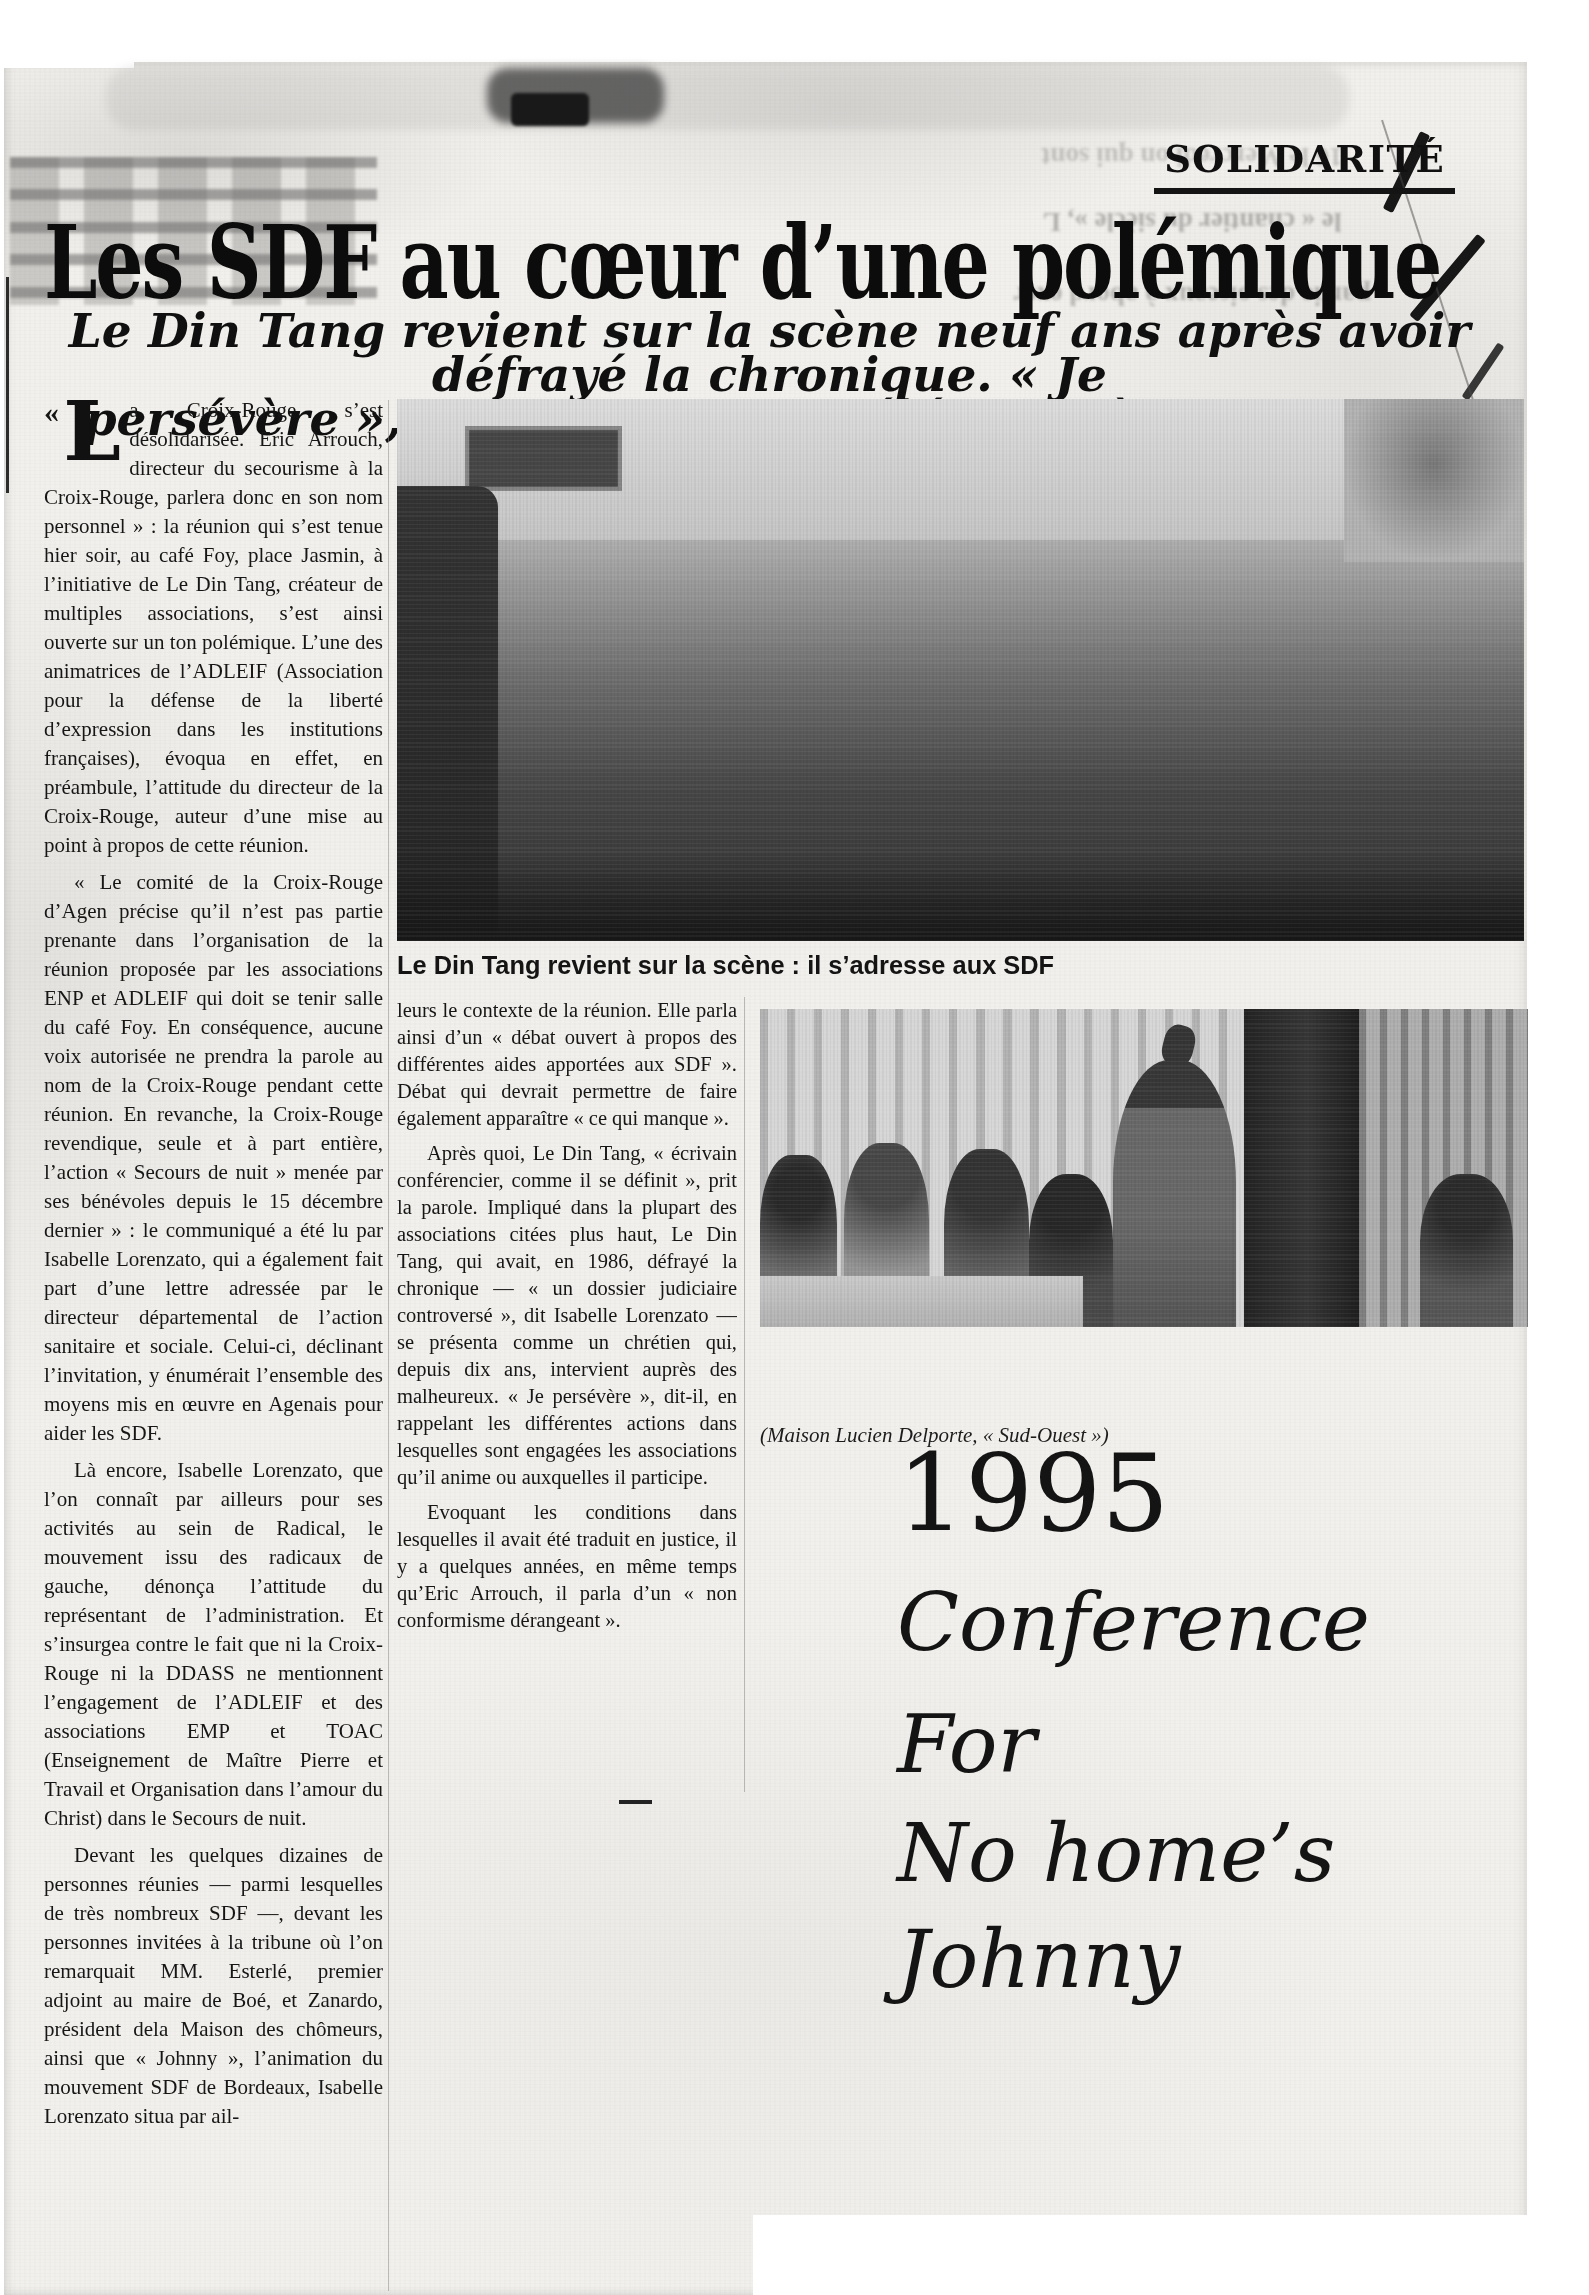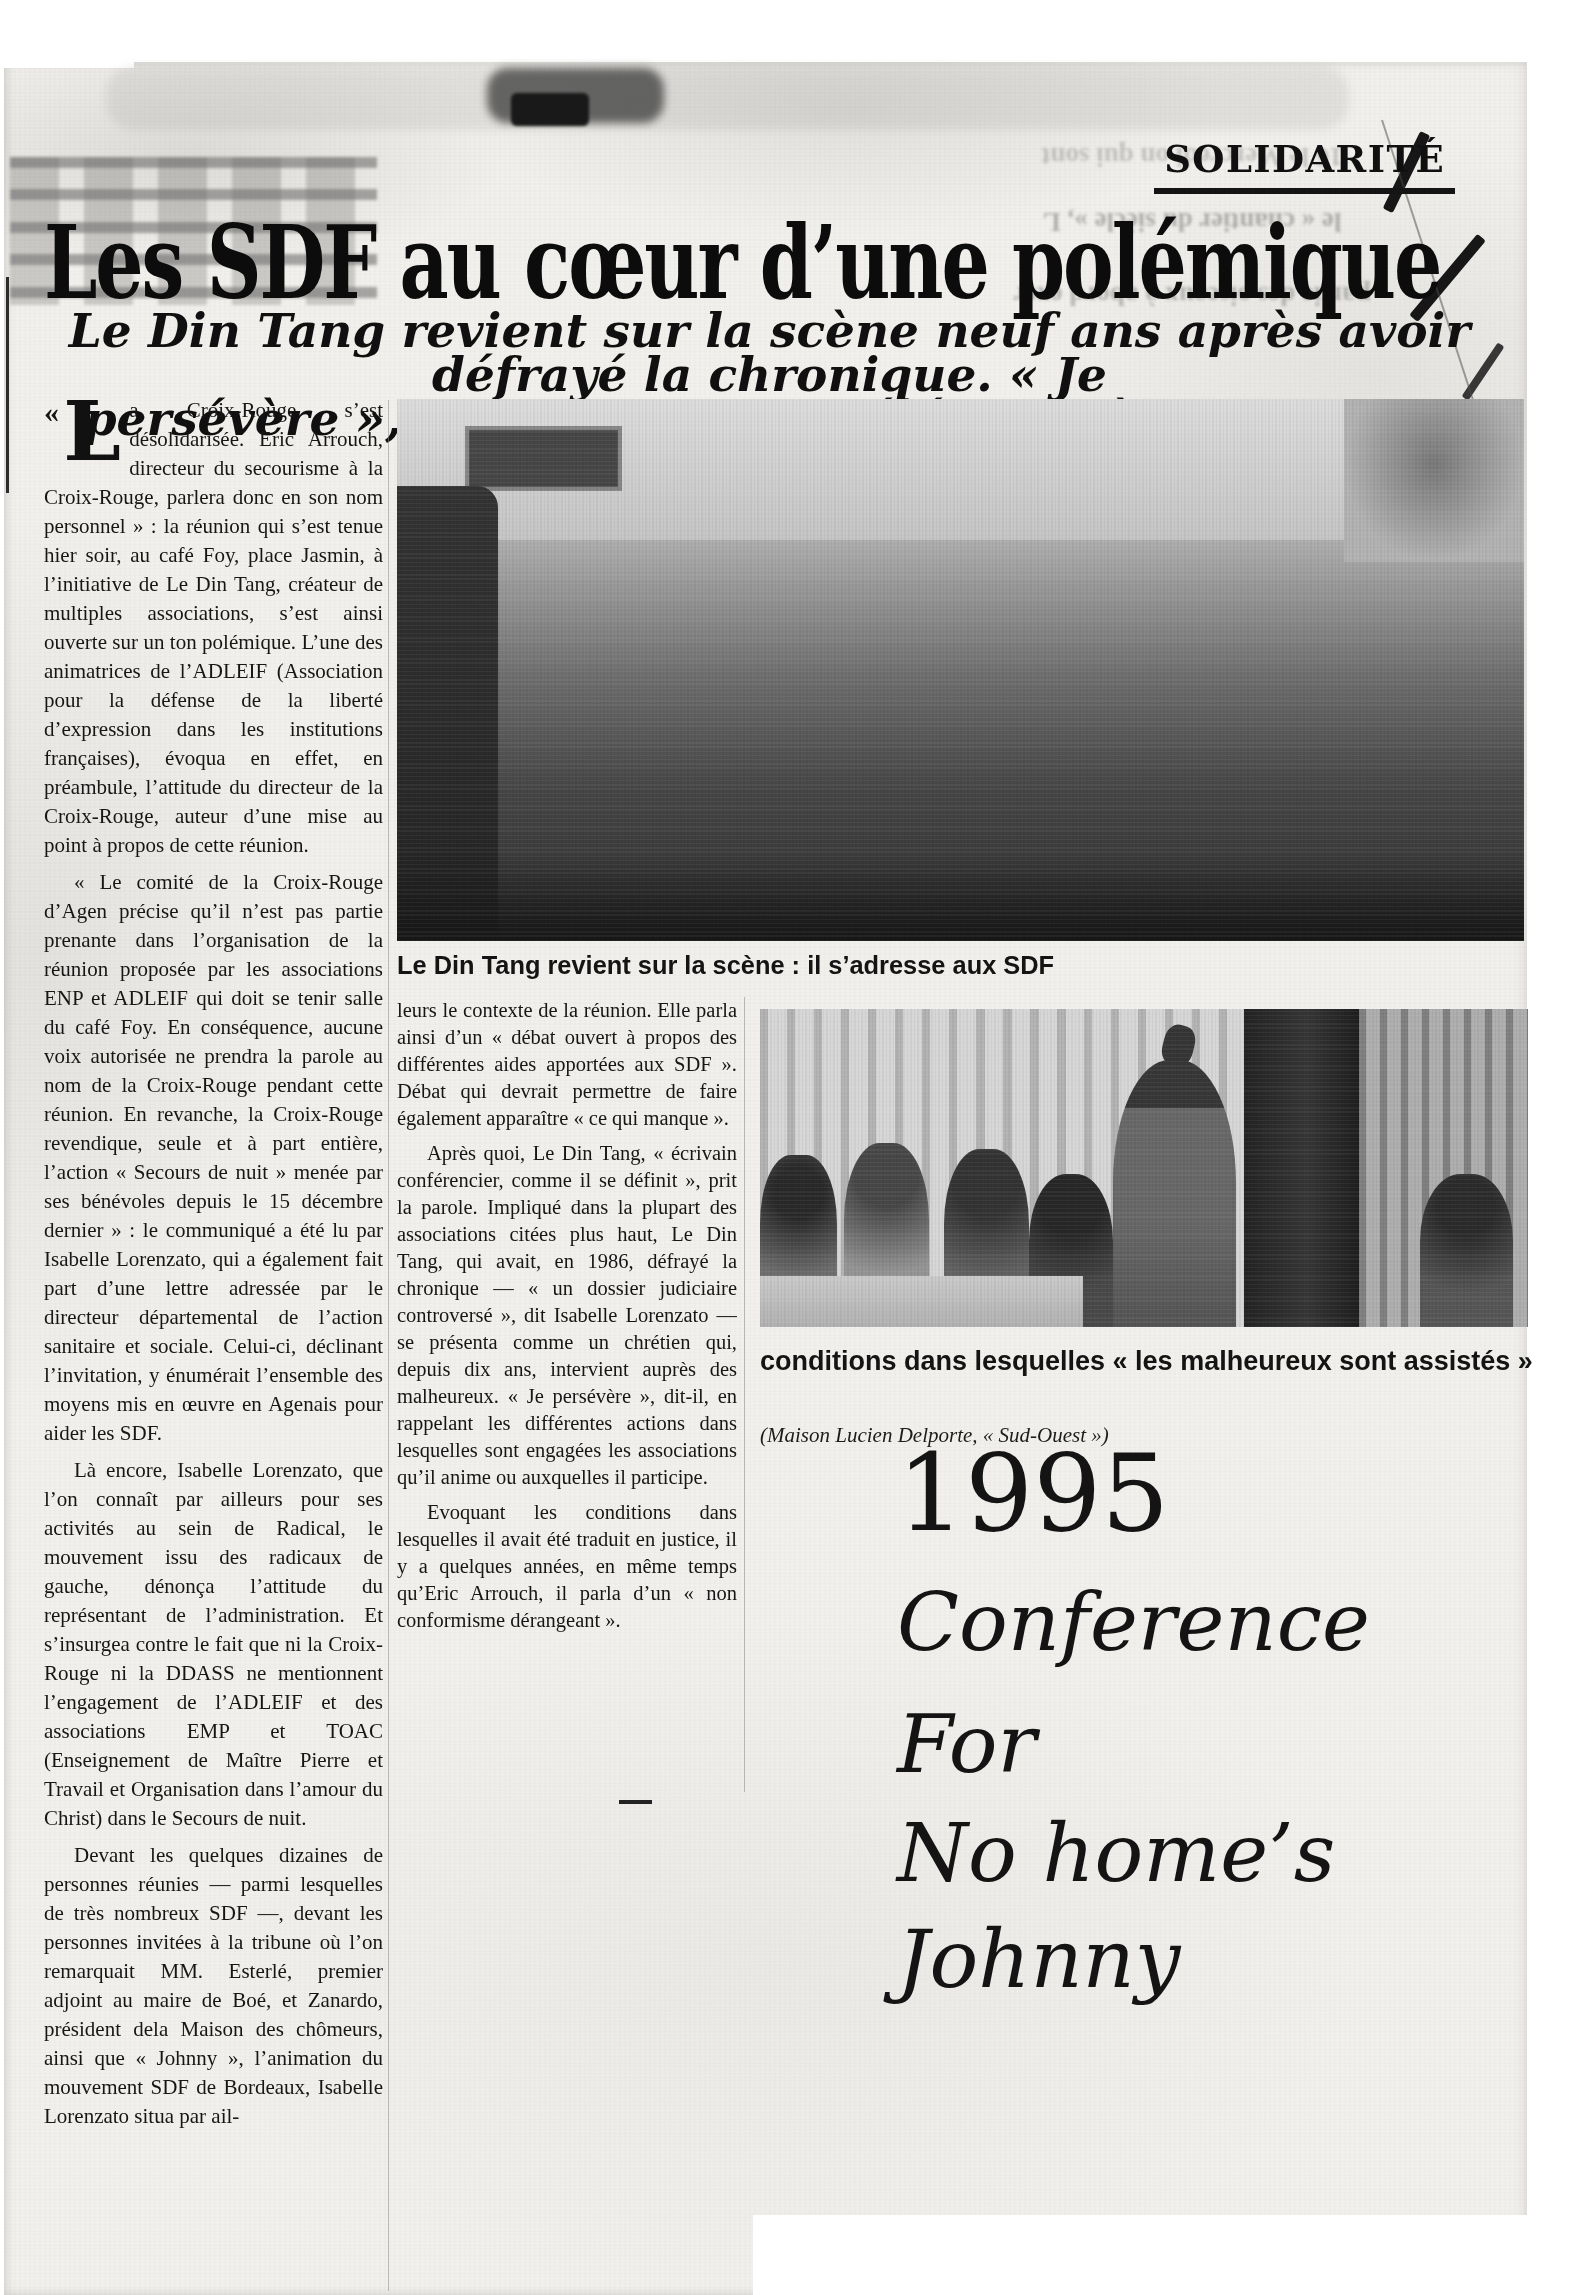--- a/index.html
+++ b/index.html
@@ -171,21 +171,20 @@
   <div class="pf" style="left:46%;top:16%;width:16%;height:84%;background:linear-gradient(180deg,#3b362f 0 18%,#6e675c 18% 60%,#5a5349 100%);border-radius:46% 46% 0 0;"></div>
   <div class="pf" style="left:0%;top:46%;width:10%;height:54%;background:radial-gradient(circle at 50% 22%,#2c2824 18%,#756e63 60%);border-radius:40% 40% 0 0;"></div>
   <div class="pf" style="left:11%;top:42%;width:11%;height:58%;background:radial-gradient(circle at 50% 18%,#4e463c 20%,#9b9488 62%);border-radius:42% 42% 0 0;"></div>
   <div class="pf" style="left:24%;top:44%;width:11%;height:56%;background:radial-gradient(circle at 50% 20%,#37322b 22%,#6c6459 64%);border-radius:42% 42% 0 0;"></div>
   <div class="pf" style="left:35%;top:52%;width:11%;height:48%;background:radial-gradient(circle at 50% 20%,#2b2722 24%,#50483e 66%);border-radius:44% 44% 0 0;"></div>
   <div class="pf" style="left:86%;top:52%;width:12%;height:48%;background:radial-gradient(circle at 50% 22%,#2f2a25 22%,#5c554b 66%);border-radius:44% 44% 0 0;"></div>
   <div class="pf" style="left:0;bottom:0;width:42%;height:16%;background:linear-gradient(180deg,#cfc9c0,#b6b0a6);"></div>
   <div class="grain"></div>
 </div>
 <div id="caption2" class="abs">
-  <div>conditions dans lesquelles « les malheureux sont assistés »</div>
 </div>
 <div id="credit" class="abs">(Maison Lucien Delporte, « Sud-Ouest »)</div>
 
 <div id="anno-year" class="abs anno">1995</div>
 <div id="anno-l1" class="abs anno anno-line">Conference</div>
 <div id="anno-l2" class="abs anno anno-line">For</div>
 <div id="anno-l3" class="abs anno anno-line">No home’s</div>
 <div id="anno-l4" class="abs anno anno-line">Johnny</div>
 
 <div id="clip-cover-br" class="abs"></div>

